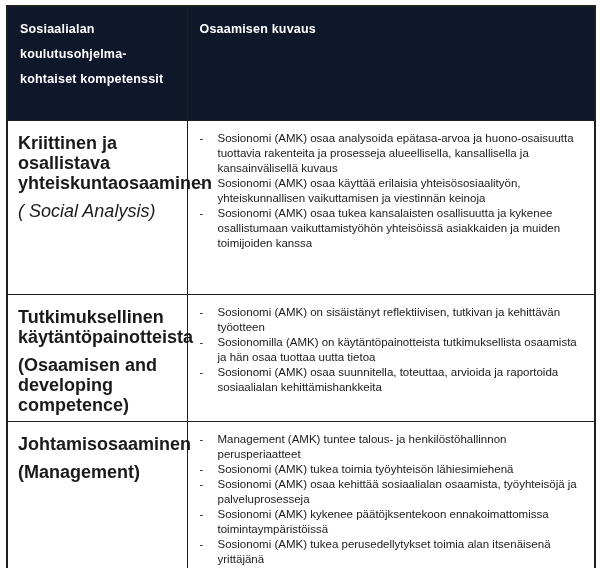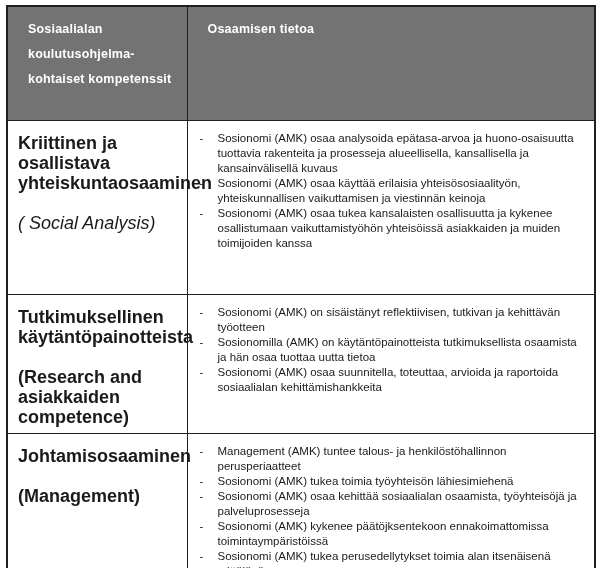--- a/index.html
+++ b/index.html
@@ -27,40 +27,40 @@
   table.comp-table col.c2 { width: 408px; }
   table.comp-table th, table.comp-table td {
     border: 1px solid #1f1f1f;
     vertical-align: top;
     text-align: left;
     box-sizing: border-box;
   }
   
   tr.row-header { height: 114px; }
   th.hdr {
-    background: #737373;
+    background: #0f172a;
     color: #ffffff;
     font-size: 12.5px;
     font-weight: bold;
-    padding: 10px 8px 6px 20px;
+    padding: 10px 8px 6px 12px;
     line-height: 25px;
     letter-spacing: 0.2px;
   }
   
   tr.row-1 { height: 174px; }
   tr.row-2 { height: 121px; }
   tr.row-3 { height: 176px; }
   td.left-cell {
     padding: 12px 8px 6px 10px;
     font-size: 18px;
     font-weight: bold;
     line-height: 20px;
   }
   td.left-cell .en-name {
-    margin-top: 20px;
+    margin-top: 8px;
   }
   td.left-cell .en-italic {
     font-style: italic;
     font-weight: normal;
   }
   td.right-cell {
     padding: 10px 8px 6px 12px;
     font-size: 11.5px;
     line-height: 15px;
   }
@@ -81,21 +81,21 @@
 
 <div class="page">
   <table class="comp-table">
     <colgroup>
         <col class="c1">
         <col class="c2">
       </colgroup>
     <thead>
       <tr class="row-header">
         <th class="hdr">Sosiaalialan koulutusohjelma-kohtaiset kompetenssit</th>
-        <th class="hdr">Osaamisen tietoa</th>
+        <th class="hdr">Osaamisen kuvaus</th>
       </tr>
     </thead>
     <tbody>
 
       <tr class="row-1">
         <td class="left-cell">
           <div>Kriittinen ja osallistava yhteiskuntaosaaminen</div>
           <div class="en-name en-italic">( Social Analysis)</div>
         </td>
         <td class="right-cell">
@@ -110,21 +110,21 @@
           <div class="bullet">
             <span class="dash">-</span>
             <span class="btext">Sosionomi (AMK) osaa tukea kansalaisten osallisuutta ja kykenee osallistumaan vaikuttamistyöhön yhteisöissä asiakkaiden ja muiden toimijoiden kanssa</span>
           </div>
         </td>
       </tr>
 
       <tr class="row-2">
         <td class="left-cell">
           <div>Tutkimuksellinen käytäntöpainotteista</div>
-          <div class="en-name">(Research and asiakkaiden competence)</div>
+          <div class="en-name">(Osaamisen and developing competence)</div>
         </td>
         <td class="right-cell">
           <div class="bullet">
             <span class="dash">-</span>
             <span class="btext">Sosionomi (AMK) on sisäistänyt reflektiivisen, tutkivan ja kehittävän työotteen</span>
           </div>
           <div class="bullet">
             <span class="dash">-</span>
             <span class="btext">Sosionomilla (AMK) on käytäntöpainotteista tutkimuksellista osaamista ja hän osaa tuottaa uutta tietoa</span>
           </div>

